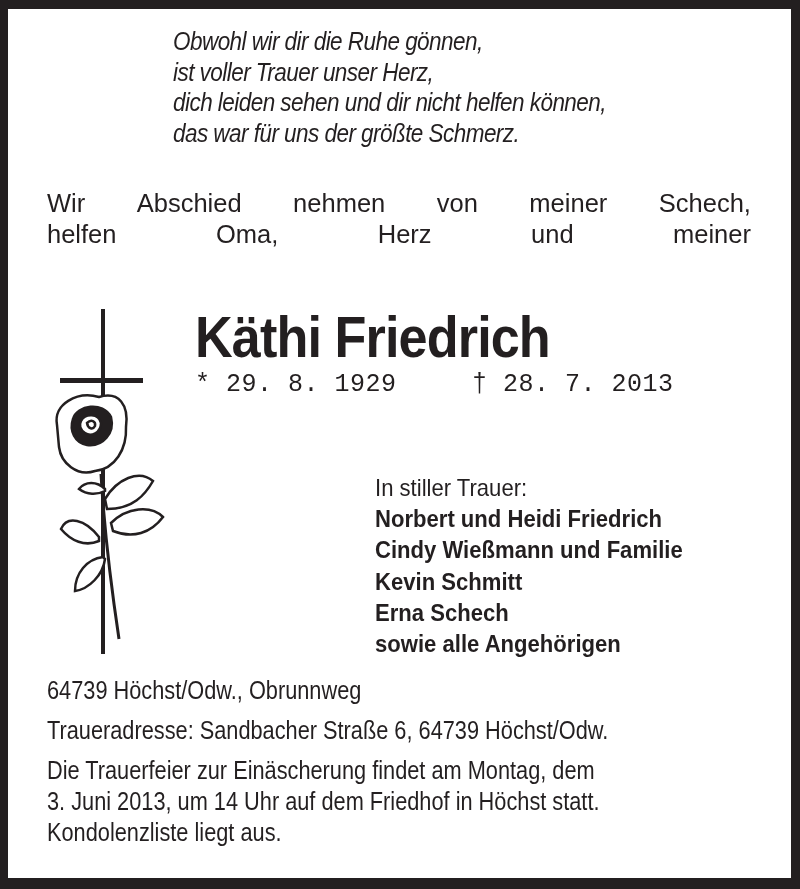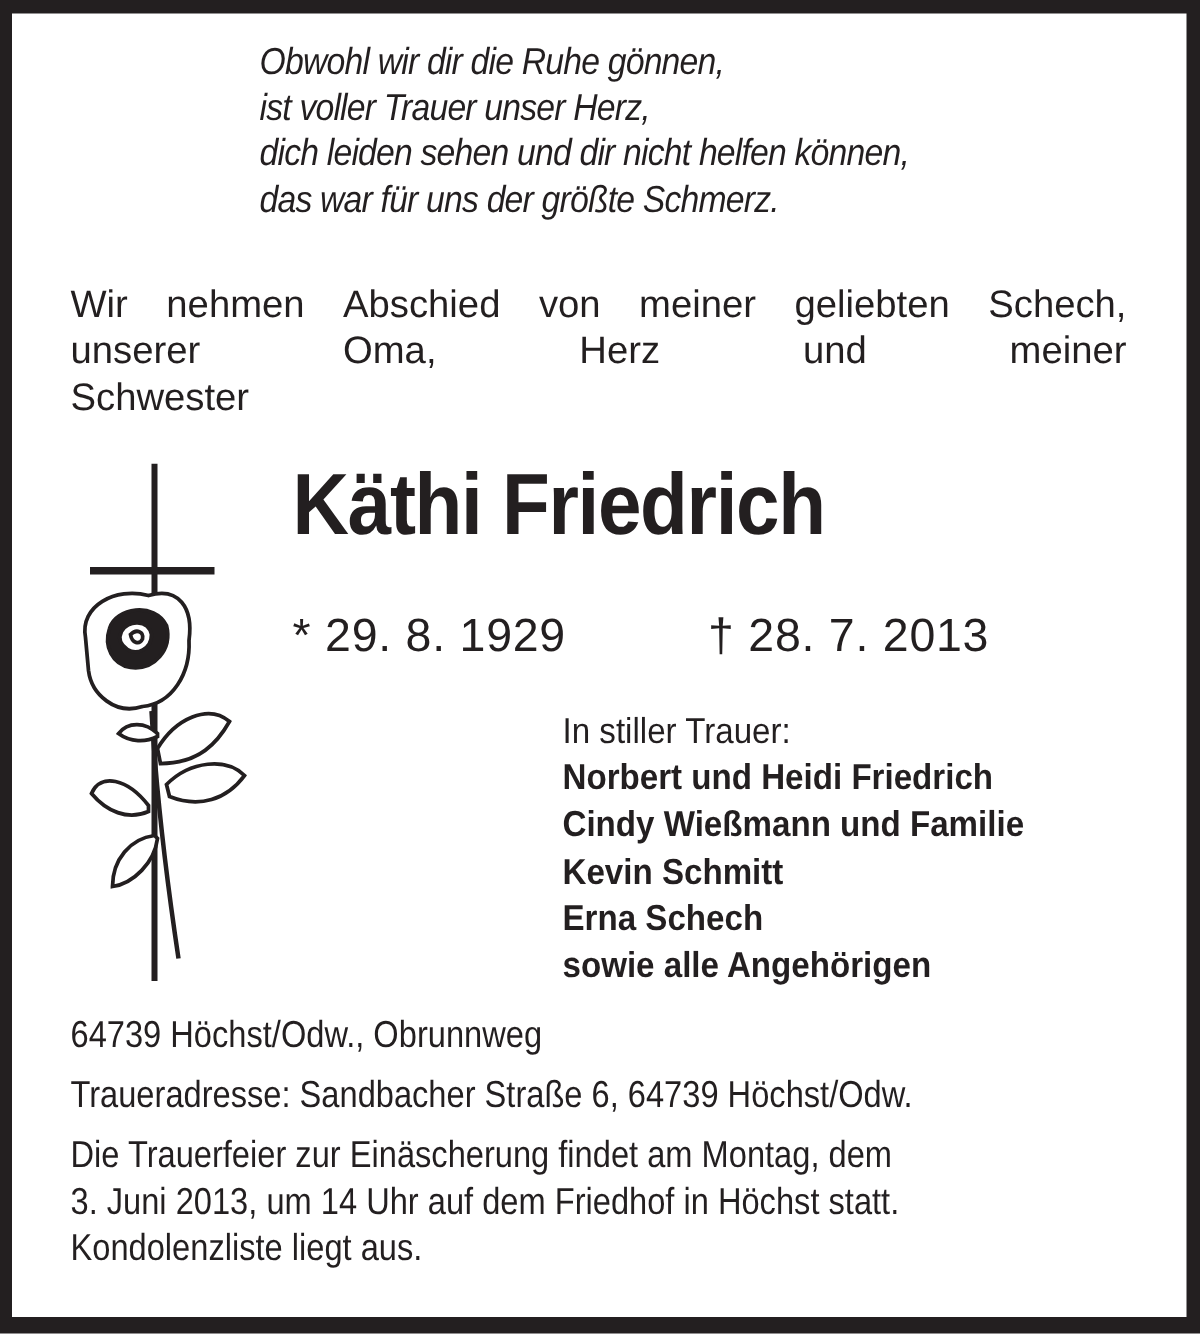--- a/index.html
+++ b/index.html
@@ -39,25 +39,25 @@
     .name {
       left: 195px; top: 302px;
       font-weight: bold;
       font-size: 58px;
       letter-spacing: -1px;
       line-height: 70px;
       transform: scaleX(0.9);
       transform-origin: left top;
     }
     .date {
-      top: 408px;
-      font-size: 31px;
+      top: 369px;
+      font-size: 25px;
       line-height: 32px;
       letter-spacing: 0.5px;
-      font-family: Liberation Sans, sans-serif;
+      font-family: Liberation Mono, monospace;
     }
     .birth { left: 195px; }
     .death { left: 472px; }
     .mourners {
       left: 375px; top: 472px;
       font-size: 24px;
       line-height: 31.2px;
       transform: scaleX(0.92);
       transform-origin: left top;
     }
@@ -85,35 +85,33 @@
 <div class="abs poem">
   <div>Obwohl wir dir die Ruhe gönnen,</div>
   <div>ist voller Trauer unser Herz,</div>
   <div>dich leiden sehen und dir nicht helfen können,</div>
   <div>das war für uns der größte Schmerz.</div>
 </div>
 
 <div class="abs intro">
   <div class="line">
     <span>Wir</span>
+    <span>Abschied</span>
     <span>nehmen</span>
-    <span>Abschied</span>
     <span>von</span>
     <span>meiner</span>
-    <span>geliebten</span>
     <span>Schech,</span>
   </div>
   <div class="line">
-    <span>unserer</span>
+    <span>helfen</span>
     <span>Oma,</span>
     <span>Herz</span>
     <span>und</span>
     <span>meiner</span>
   </div>
-  <div>Schwester</div>
 </div>
 
 <svg class="cross-rose" viewBox="0 0 120 345" xmlns="http://www.w3.org/2000/svg">
 
   <rect x="54" y="0" width="4" height="345" fill="#231f20"></rect>
   <rect x="13" y="69" width="83" height="5" fill="#231f20"></rect>
 
   <g fill="#fff" stroke="#231f20" stroke-width="2.5">
     <path d="M10 116 C6 95, 30 82, 52 88 C72 82, 82 96, 79 118 C80 140, 68 160, 48 162 C30 168, 14 154, 12 138 Z"></path>
     <path d="M26 110 C30 96, 56 92, 64 108 C68 124, 56 138, 40 136 C28 134, 22 122, 26 110 Z" fill="#231f20"></path>

